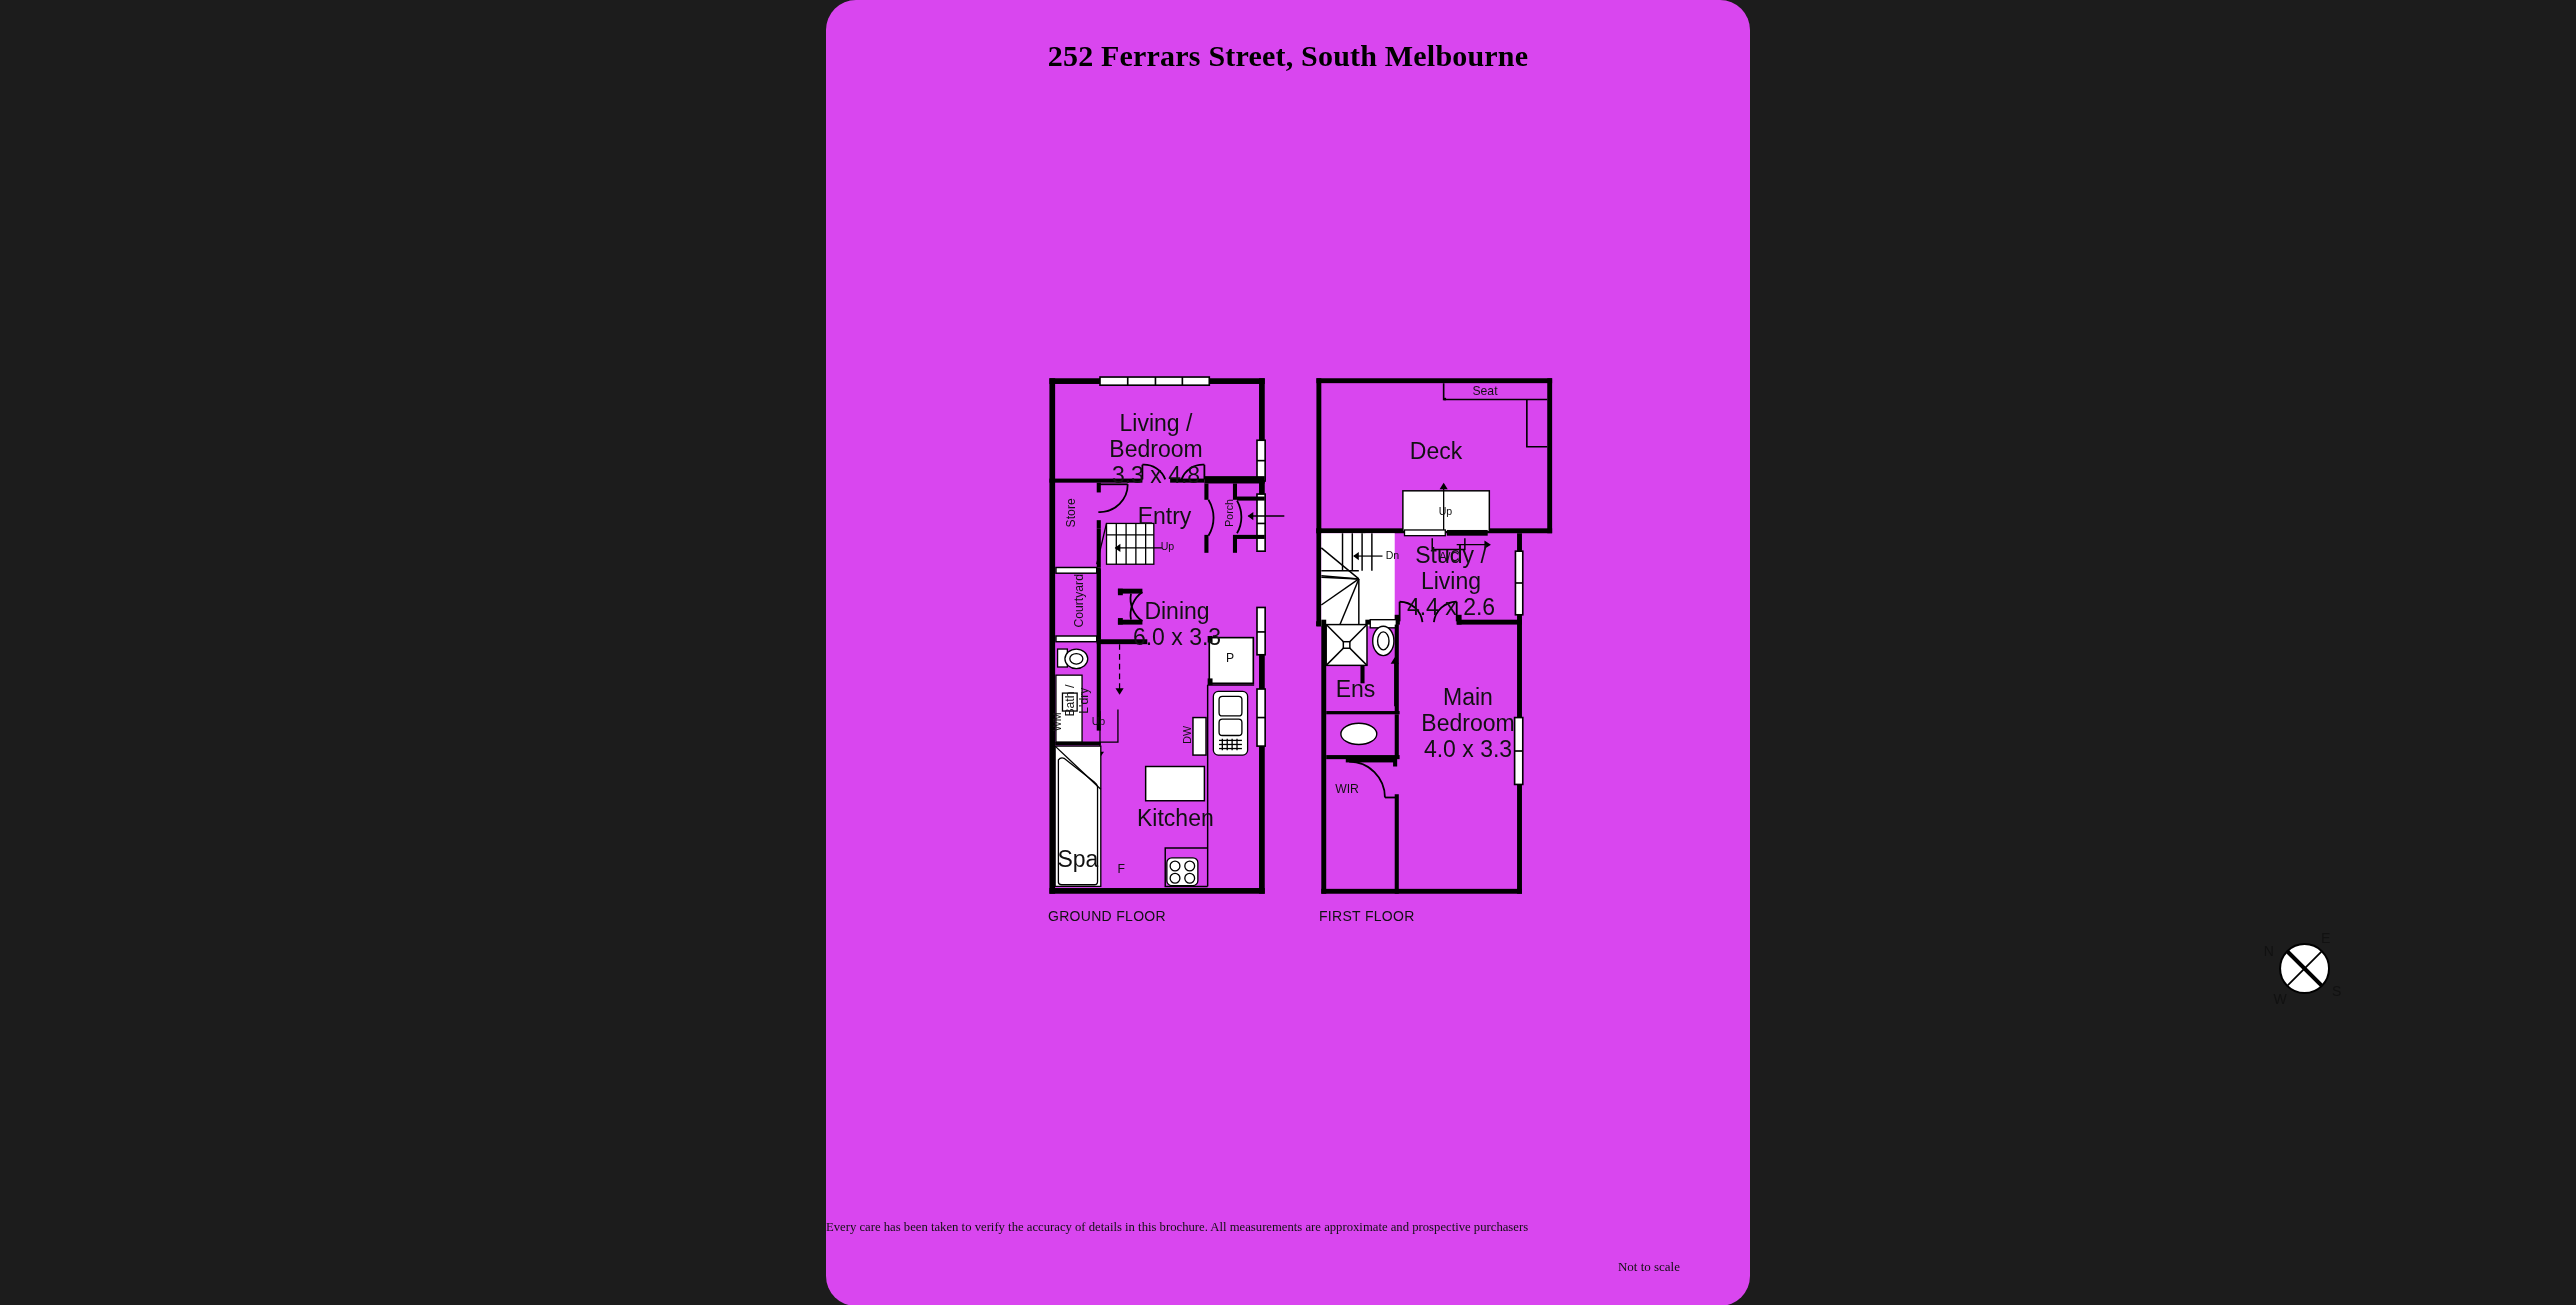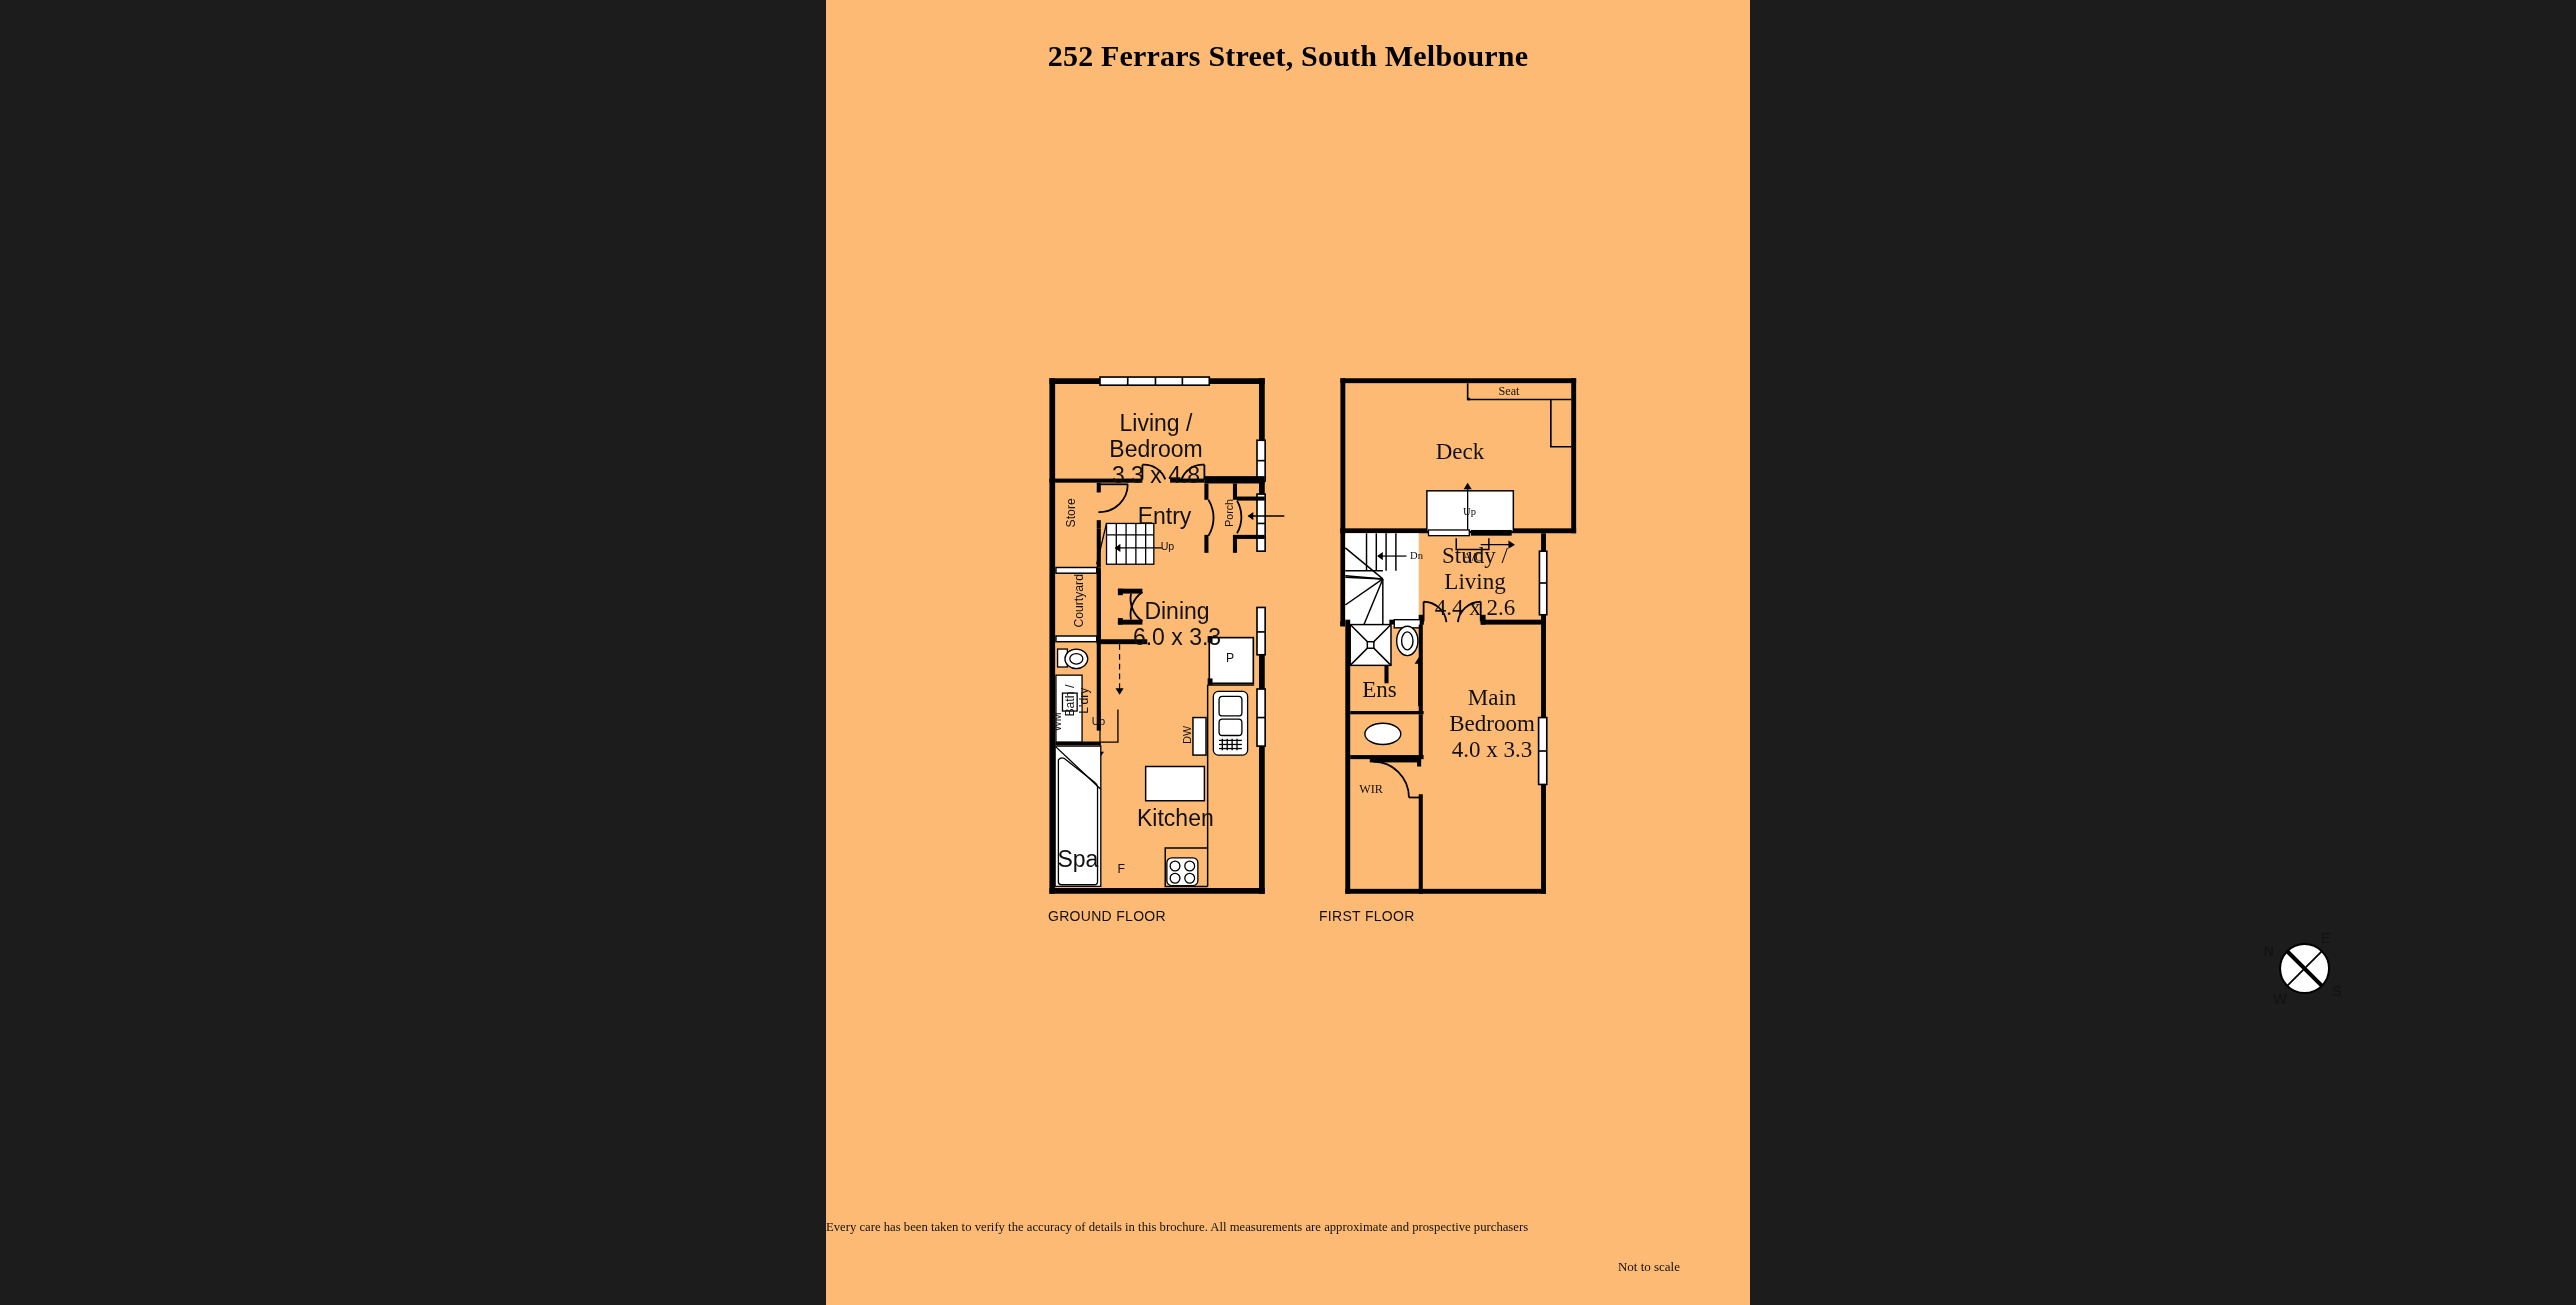--- a/index.html
+++ b/index.html
@@ -1,18 +1,18 @@
 <!DOCTYPE html>
 <html style="font-size:13px"><head>
 <meta charset="utf-8">
 <style>
   html,body{margin:0;padding:0;background:#1c1c1c;}
   body{width:2576px;height:1306px;overflow:hidden;font-family:"Liberation Sans",sans-serif;}
   #stage{position:relative;width:2576px;height:1306px;background:#1c1c1c;}
-  #page{position:absolute;left:826px;top:0;width:924px;height:1306px;background:#fdba74;}
+  #page{position:absolute;left:826px;top:0;width:924px;height:1306px;background:#d946ef;border-radius:30px;}
   #title{position:absolute;left:0;top:39px;width:924px;text-align:center;
          font-family:"Liberation Serif",serif;font-weight:bold;font-size:30px;color:#000;letter-spacing:0.2px;}
   .plan{position:absolute;}
   .lbl{position:absolute;color:#111;font-size:23px;line-height:1.12;text-align:center;white-space:pre;}
   .lbl.sm{font-size:12.2px;}
   .lbl.xs{font-size:10.6px;}
   .vert{transform-origin:center center;}
   .floorcap{position:absolute;font-size:14px;color:#111;letter-spacing:0.3px;}
   svg.ov{position:absolute;left:0;top:0;overflow:visible;}
   #footer{position:absolute;left:0;top:1220px;width:924px;
@@ -257,21 +257,21 @@
       <div class="lbl xs" style="left:111px;top:166px;width:21px;">Up</div>
       <div class="lbl xs" style="left:42px;top:341px;width:21px;">Up</div>
       <div class="lbl xs vert" style="left:-2.4px;top:341px;width:28px;transform:rotate(-90deg);">WM</div>
       <div class="lbl sm" style="left:175px;top:277px;width:18px;">P</div>
       <div class="lbl xs vert" style="left:128px;top:354px;width:28px;transform:rotate(-90deg);">DW</div>
       <div class="lbl sm" style="left:67px;top:488px;width:16.3px;">F</div>
     </div>
 
     <div class="floorcap" style="left:222px;top:908px;">GROUND FLOOR</div>
 
-    <div class="plan" id="first" style="left:511px;top:375px;width:245px;height:522px;font-family:Liberation Serif, serif;">
+    <div class="plan" id="first" style="left:487px;top:375px;width:245px;height:522px;">
 
       <svg class="ov" width="245" height="522" viewBox="0 0 300 640">
         <g fill="#000">
 
           <rect x="4" y="4" width="289" height="6"></rect>
 
           <rect x="4" y="4" width="6" height="190"></rect>
 
           <rect x="287" y="4" width="6" height="190"></rect>
 

